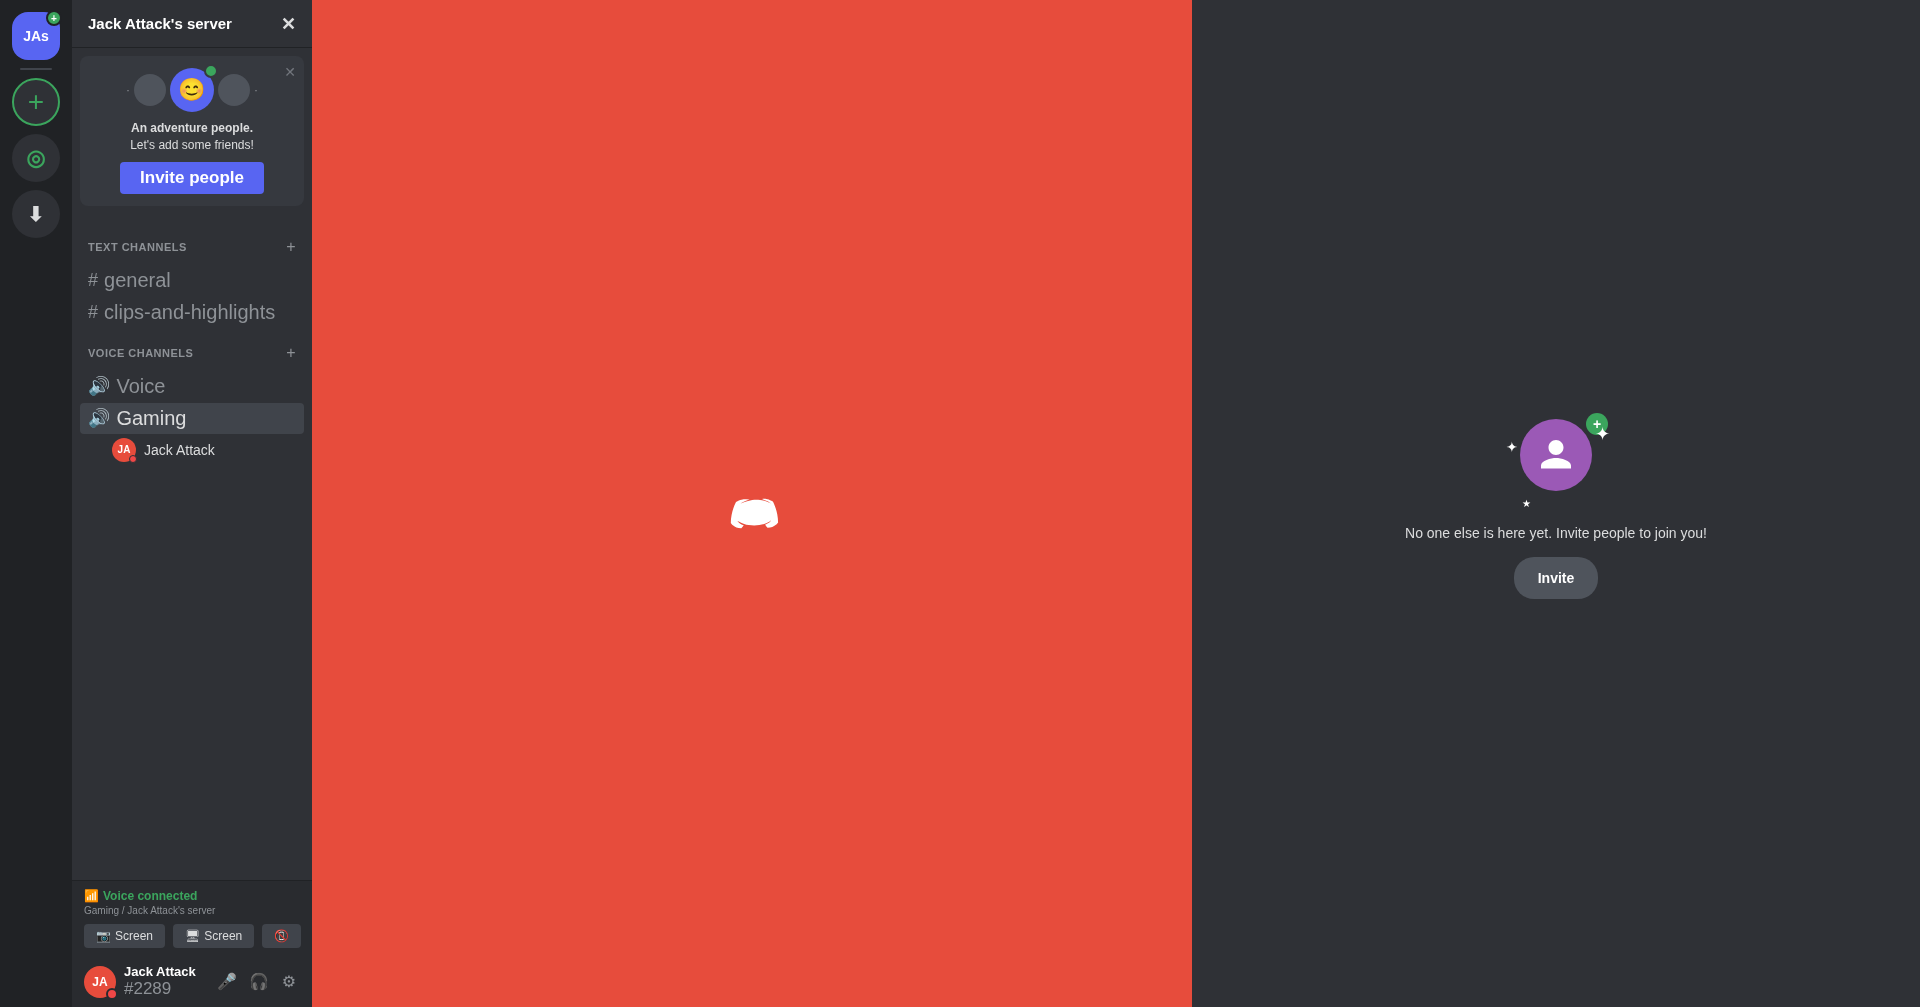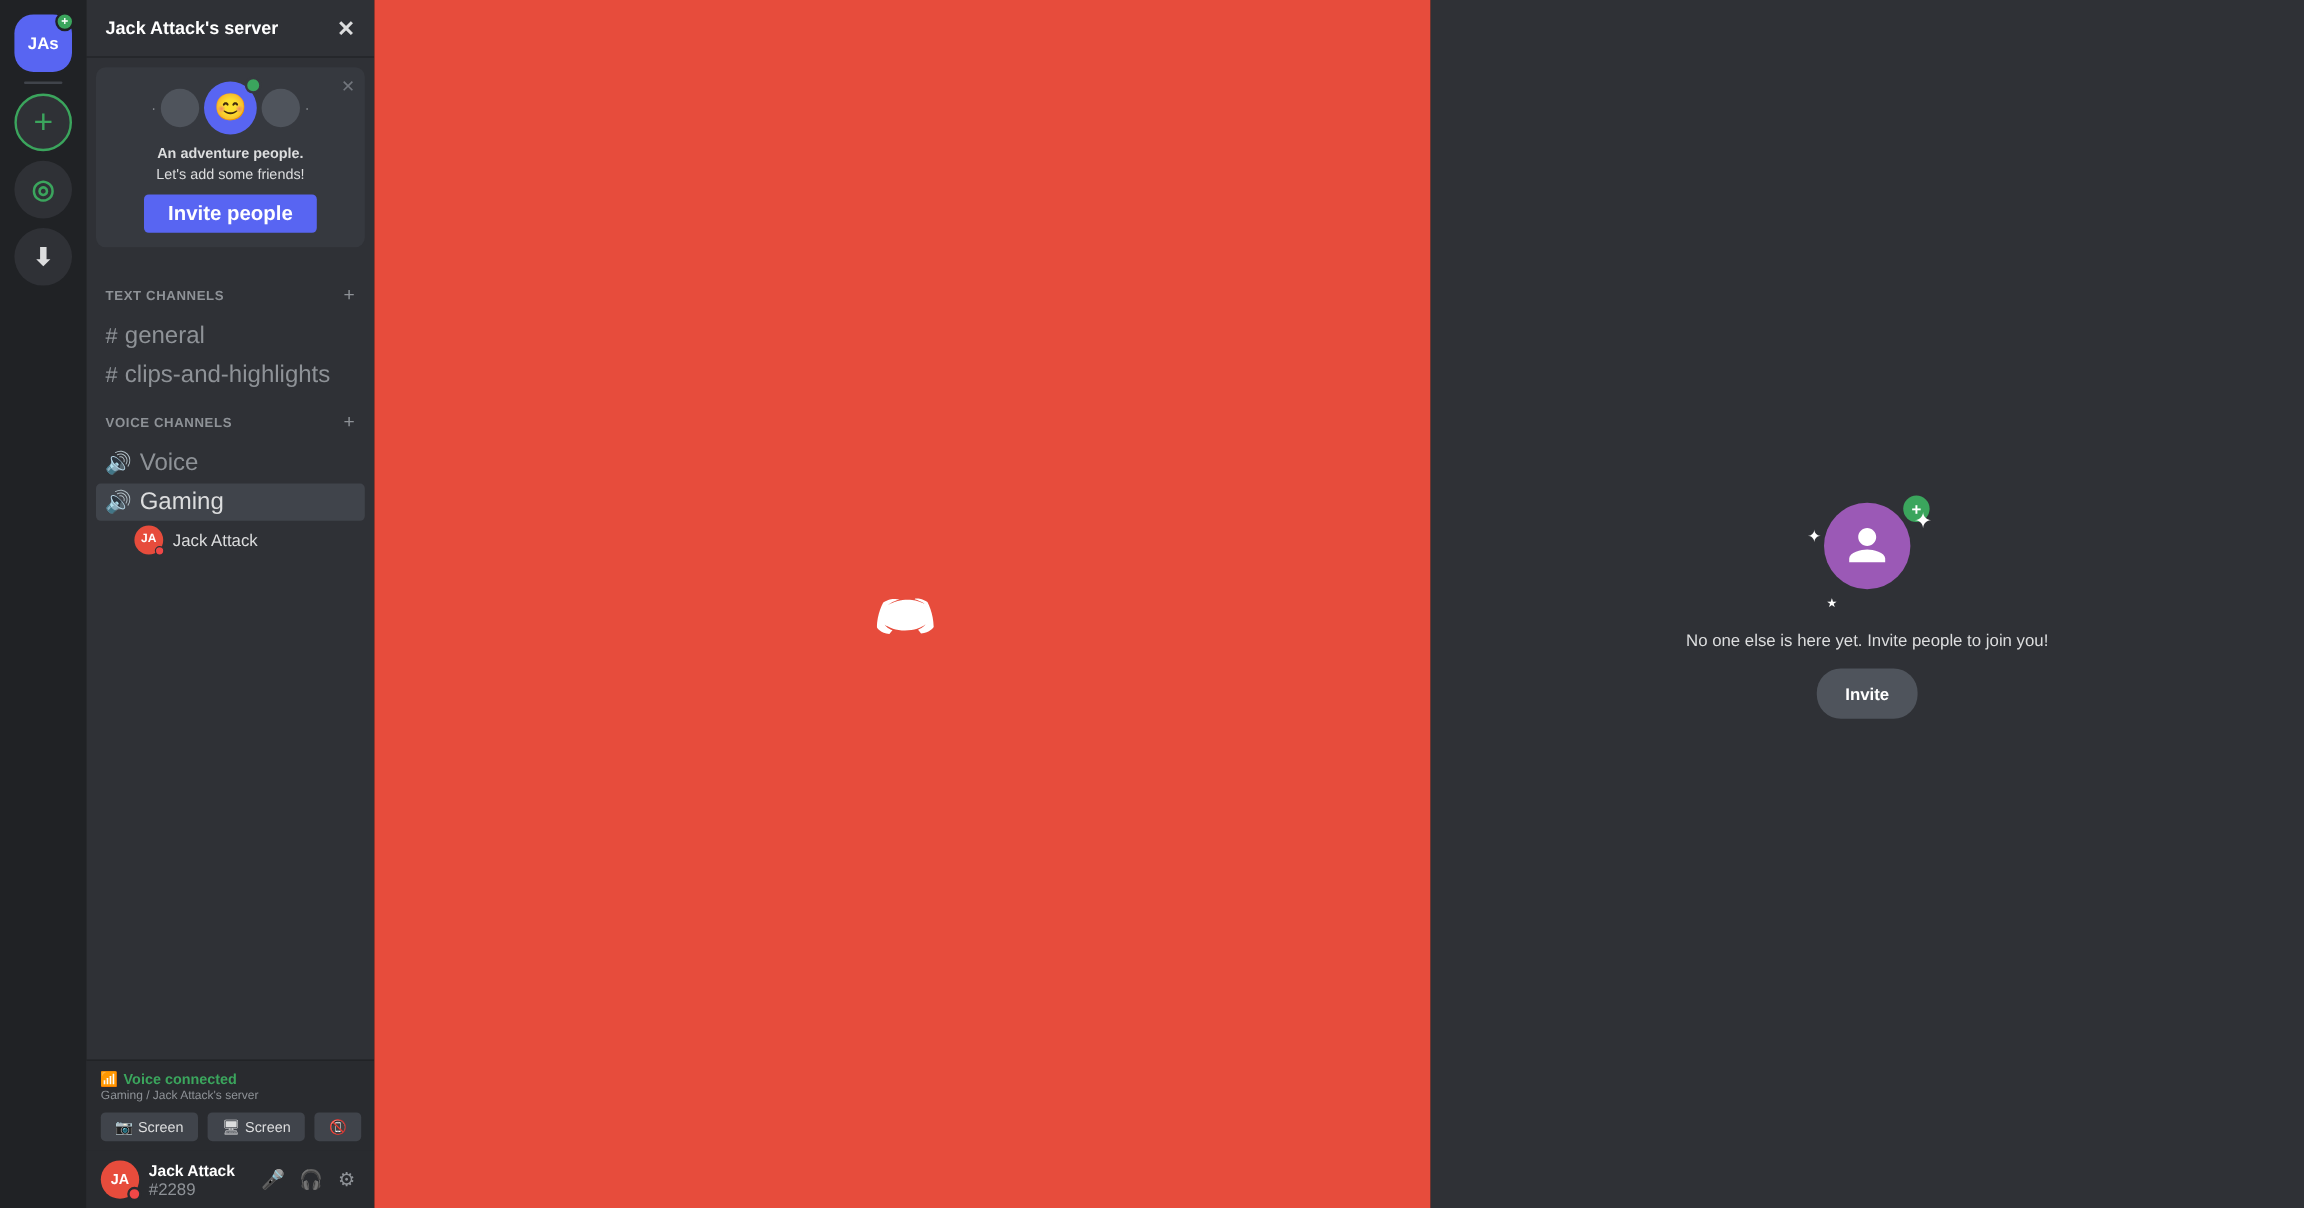--- a/index.html
+++ b/index.html
@@ -339,21 +339,21 @@
     .user-info {
       flex: 1;
     }
     .user-name {
       color: white;
       font-size: 13px;
       font-weight: 600;
     }
     .user-tag {
       color: #8e9297;
-      font-size: 14px;
+      font-size: 17px;
     }
     .user-controls {
       display: flex;
       gap: 4px;
     }
     .user-control-btn {
       background: none;
       border: none;
       color: #8e9297;
       font-size: 16px;

